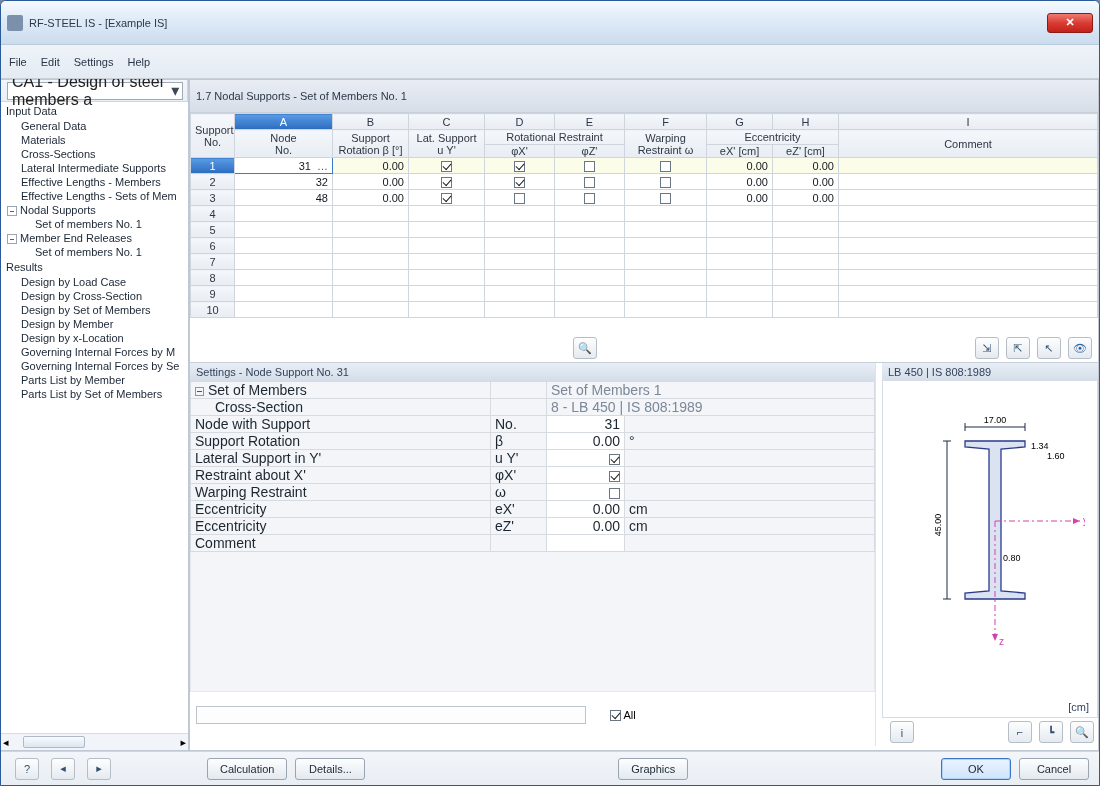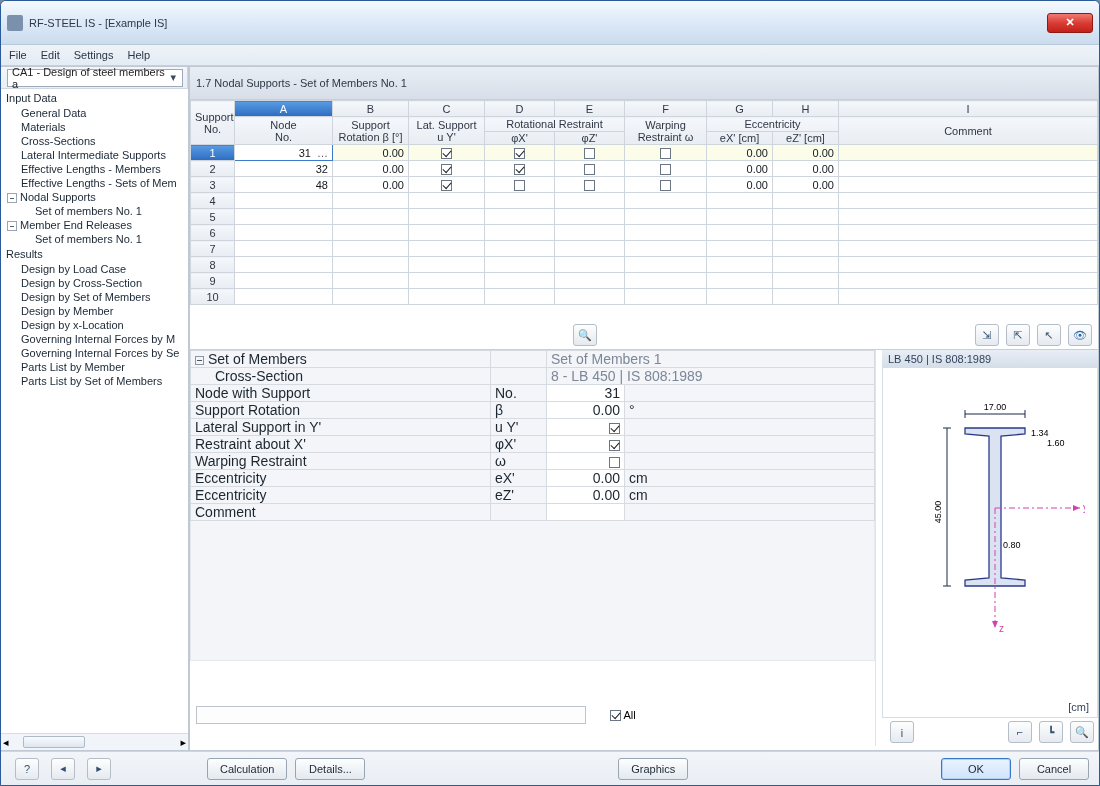--- a/index.html
+++ b/index.html
@@ -33,38 +33,38 @@
 .titlebar .app-icon { width: 16px; height: 16px; margin-right: 4px; background:#7a90ab;border-radius:2px;}
 .titlebar .title { flex:1; color:#2f3845; padding-left:2px;}
 .titlebar .btn-close {
   width: 46px; height: 20px;
   background: linear-gradient(to bottom,#f07a73 0%,#d93c32 50%,#c2211a 100%);
   border:1px solid #8e1a14; border-radius:3px;
   color:#fff; display:flex; align-items:center; justify-content:center;
   font-size:11px; font-weight:bold;
 }
 .menubar {
-  height: 21px; display:flex; align-items:center;
+  height: 34px; display:flex; align-items:center;
   padding: 0 8px; gap: 14px;
   background: linear-gradient(to bottom,#eef3f8 0%,#e4ebf3 100%);
   border-bottom:1px solid #cacfd6;
   color:#2a3646;
 }
 .menubar span { cursor:default; }
 .toolbar-row {
   height: 22px; display:flex; align-items:center;
   padding-left:6px; gap:6px;
   background:linear-gradient(to bottom,#f3f6fa 0%,#e9eff6 100%);
   border-bottom:1px solid #d1d7de;
 }
 .combo {
   height:18px; width:176px;
   background:#fff; border:1px solid #9eaab9;
   display:flex; align-items:center; justify-content:space-between;
-  padding:0 2px 0 4px; font-size:11px; color:#222;
+  padding:0 2px 0 4px; font-size:16px; color:#222;
 }
 .combo .arrow { width:14px; height:14px; display:flex;align-items:center;justify-content:center;color:#3b4959;}
 .main {
   flex:1; display:flex; flex-direction:column;
 }
 .content-row { flex:1; display:flex; overflow:hidden;}
 .nav {
   width:188px; min-width:188px;
   background:#fff;
   border:1px solid #bfc8d3; border-left:none;
@@ -385,20 +385,21 @@
               <div class="iconbtn">⇲</div>
               <div class="iconbtn">⇱</div>
               <div class="iconbtn">↖</div>
               <div class="iconbtn eye">👁</div>
             </div>
           </div>
         </div>
 
         <div class="lower-area">
           <div class="settings-pane">
+            <div class="settings-title">Settings - Node Support No. 31</div>
             <div class="settings-grid">
               <table class="sgrid">
                 <colgroup>
                     <col style="width:300px">
                     <col style="width:56px">
                     <col style="width:78px">
                     <col>
                   </colgroup>
                 <tbody>
                     <tr>

